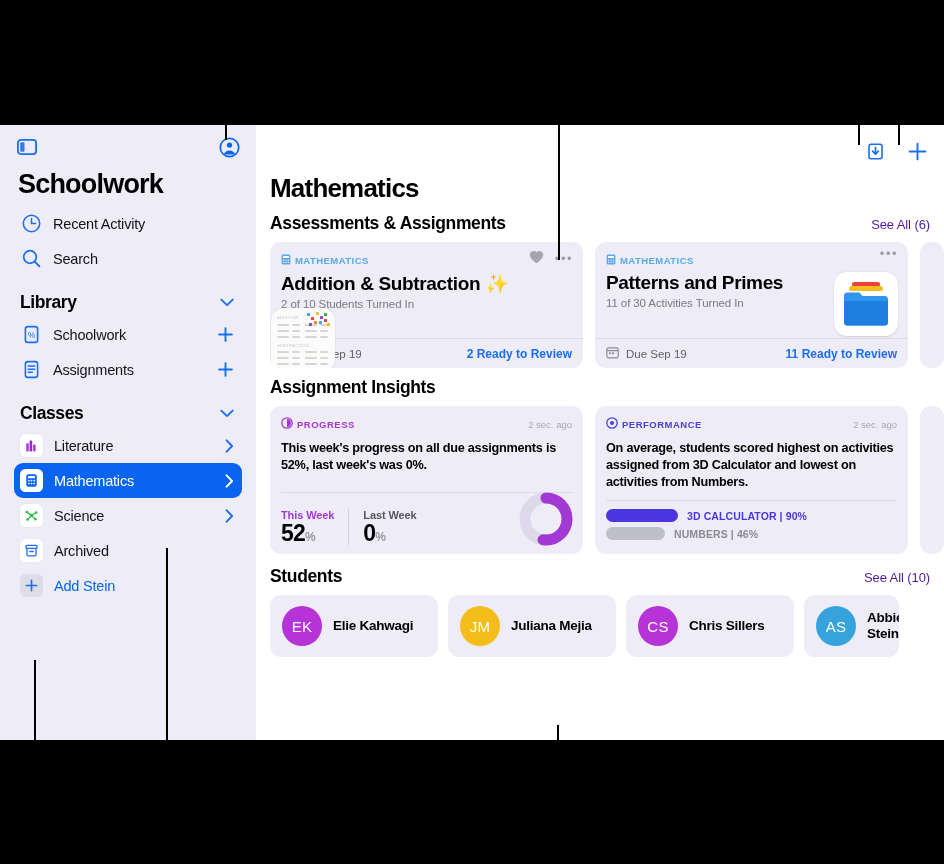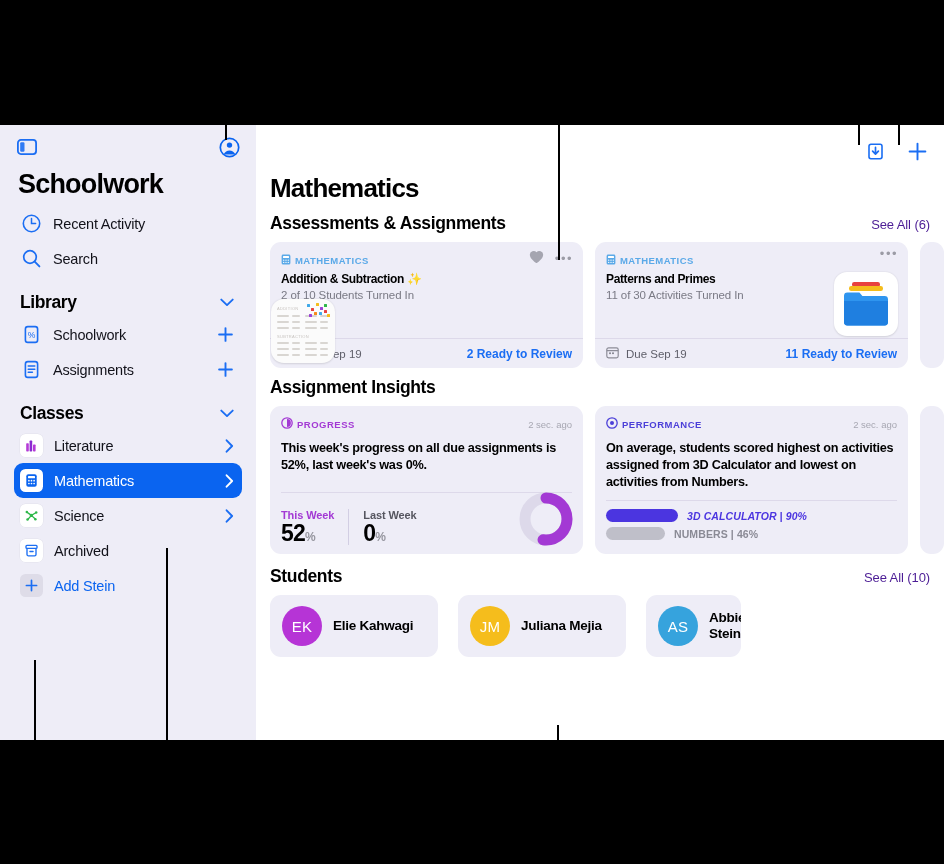--- a/index.html
+++ b/index.html
@@ -69,21 +69,21 @@
   .cards-row { display: flex; gap: 12px; padding: 0 0 0 14px; }
 
   .acard {
     width: 313px; flex: 0 0 313px; background: #eeedf7; border-radius: 11px;
     overflow: hidden; position: relative; cursor: pointer;
   }
   .acard.clip { flex: 0 0 24px; width: 24px; }
   .acard-body { padding: 9px 11px 8px 11px; height: 96px; position: relative; }
   .tagrow { display: flex; align-items: center; gap: 4px; }
   .tag { font-size: 9.5px; font-weight: 700; color: #5aa9e8; letter-spacing: 0.45px; }
-  .acard-title { font-size: 12px; font-weight: 700; color: #000; letter-spacing: -0.35px; margin-top: 3px; }
+  .acard-title { font-size: 19px; font-weight: 700; color: #000; letter-spacing: -0.35px; margin-top: 3px; }
   .acard-sub { font-size: 11.5px; color: #7a7a85; margin-top: 3px; letter-spacing: -0.1px; }
   .acard-actions { position: absolute; right: 10px; top: 8px; display: flex; align-items: center; gap: 11px; }
   .dots { letter-spacing: 1.5px; color: #9b9ba5; font-size: 13px; line-height: 8px; }
   .acard-foot {
     border-top: 0.7px solid #ddd9ea; height: 30px; display: flex; align-items: center;
     justify-content: space-between; padding: 0 11px;
   }
   .due { display: flex; align-items: center; gap: 7px; font-size: 11.5px; color: #5e5e69; }
   .ready { font-size: 12px; font-weight: 700; color: #1b6ef3; cursor: pointer; }
 
@@ -121,21 +121,21 @@
   .k.cur { color: #a339d4; }
   .k.prev { color: #55555f; }
   .ring { position: absolute; right: -2px; bottom: -2px; width: 56px; height: 56px; }
 
   .bars { padding-top: 8px; }
   .barline { display: flex; align-items: center; gap: 9px; margin-bottom: 5px; }
   .bar { height: 13px; border-radius: 7px; }
   .bl { font-size: 10.5px; font-weight: 700; letter-spacing: 0.1px; }
 
   
-  .srow { display: flex; gap: 20px; padding: 0 8px 0 14px; }
+  .srow { display: flex; gap: 10px; padding: 0 8px 0 14px; }
   .scard {
     width: 168px; flex: 0 0 168px; height: 62px; background: #eeedf7; border-radius: 11px;
     display: flex; align-items: center; gap: 11px; padding: 0 12px; cursor: pointer; overflow: hidden;
   }
   .scard.clip { flex: 0 0 95px; width: 95px; }
   .avatar {
     width: 40px; height: 40px; border-radius: 50%; flex: 0 0 40px;
     display: flex; align-items: center; justify-content: center;
     color: #fff; font-size: 15px; font-weight: 400; letter-spacing: 0.3px;
   }
@@ -532,21 +532,21 @@
               </span>
               <span class="kind" style="color:#4b3fd8">PERFORMANCE</span>
             </span>
             <span class="ago">2 sec. ago</span>
           </div>
           <div class="ibody">On average, students scored highest on activities assigned from 3D Calculator and lowest on activities from Numbers.</div>
           <div class="idiv"></div>
           <div class="bars">
             <div class="barline">
               <span class="bar" style="width:72px;background:#4b35e0;"></span>
-              <span class="bl" style="color:#4b35e0;font-style:italic;">
+              <span class="bl" style="color:#4b35e0;">
                 <span>3D CALCULATOR</span>
                 <span>|</span>
                 <span>90%</span>
               </span>
             </div>
             <div class="barline">
               <span class="bar" style="width:59px;background:#bfbfc9;"></span>
               <span class="bl" style="color:#8a8a95;">
                 <span>NUMBERS</span>
                 <span>|</span>
@@ -570,20 +570,26 @@
               <span>EK</span>
             </span>
           <span class="sname">Elie Kahwagi</span>
         </div>
         <div class="scard">
           <span class="avatar" style="background:#f5bd1c;">
               <span>JM</span>
             </span>
           <span class="sname">Juliana Mejia</span>
         </div>
+        <div class="scard">
+          <span class="avatar" style="background:#b634d6;">
+              <span>CS</span>
+            </span>
+          <span class="sname">Chris Sillers</span>
+        </div>
         <div class="scard clip">
           <span class="avatar" style="background:#36a3dd;">
               <span>AS</span>
             </span>
           <span class="sname" style="width:34px;">Abbie Stein</span>
         </div>
       </div>
 
     </section>
   </div>

